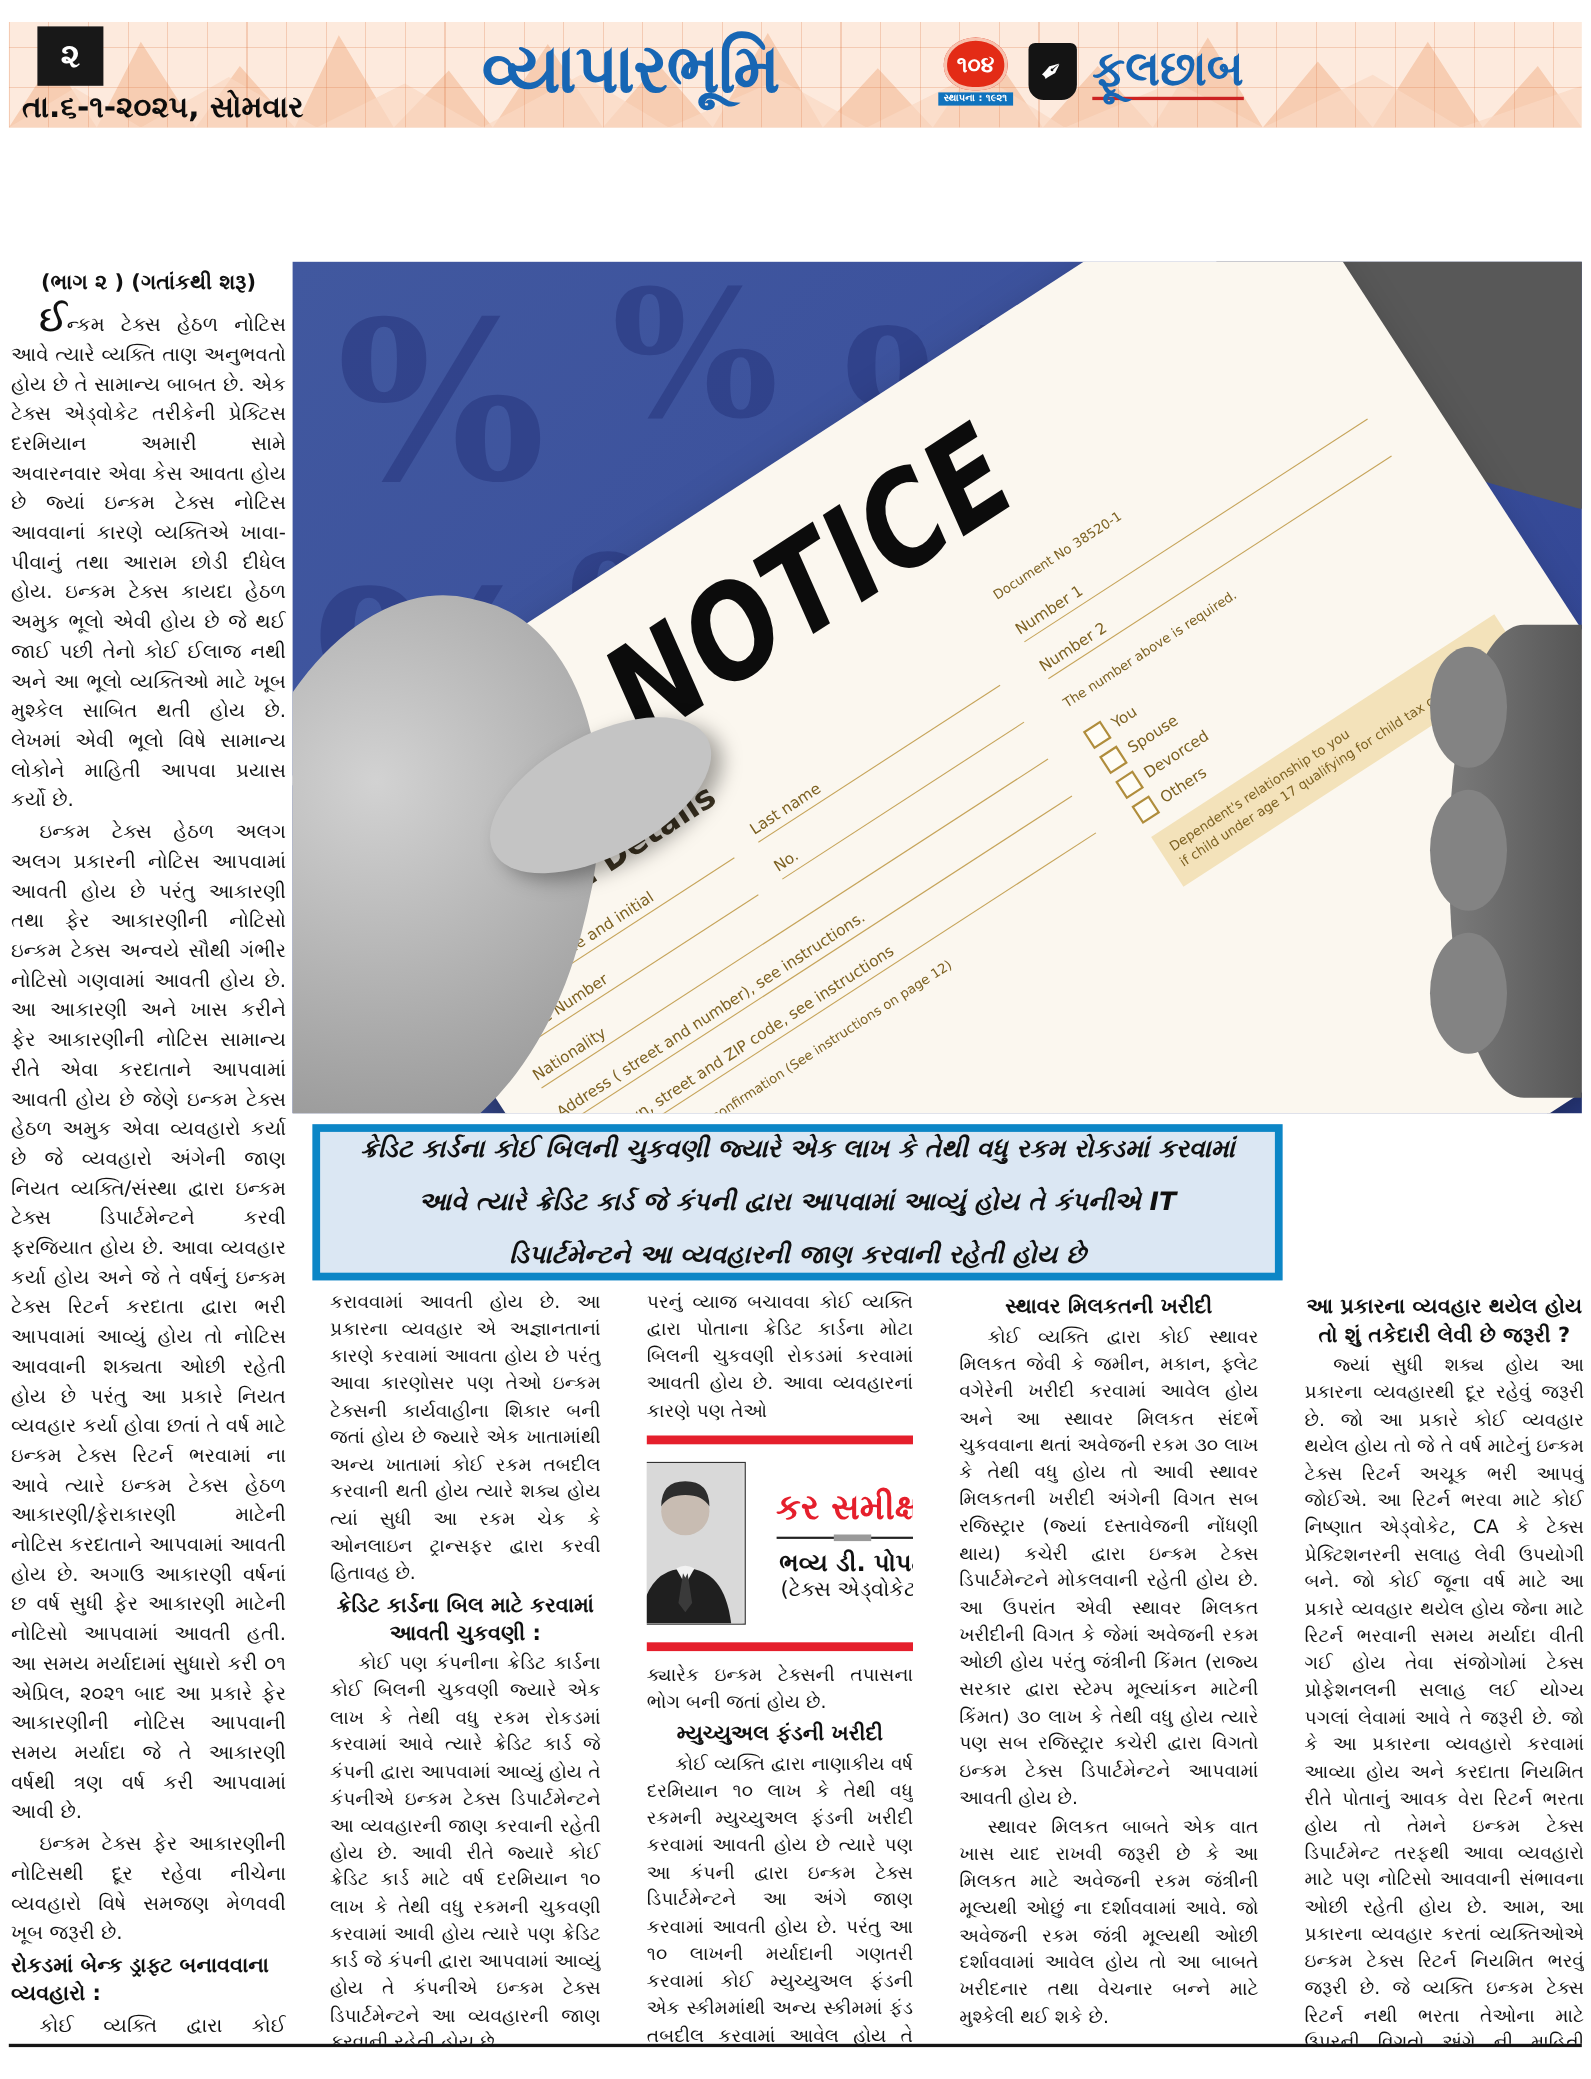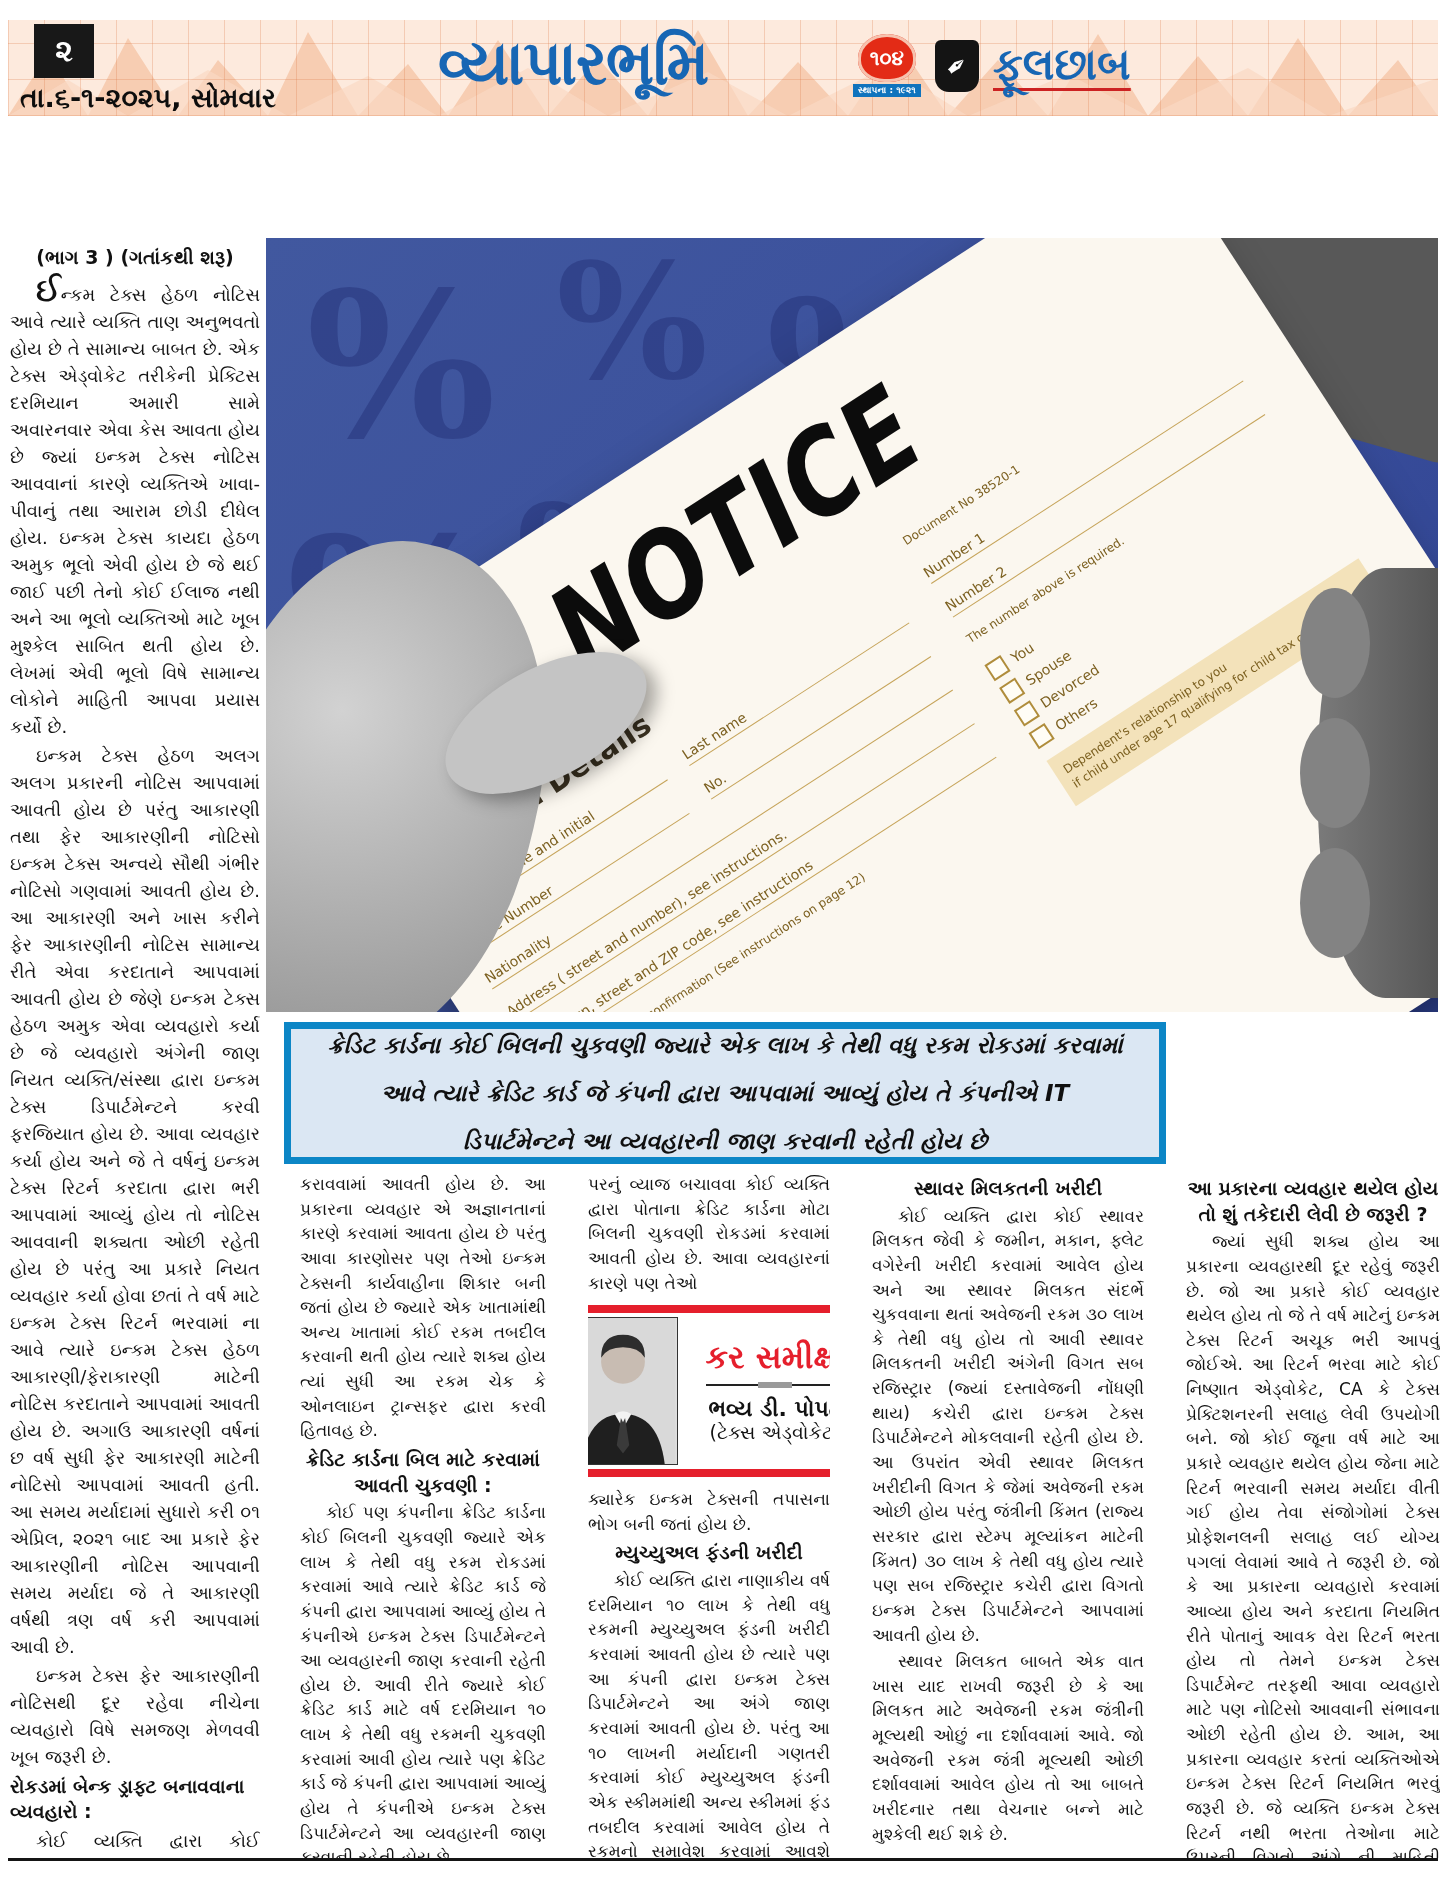--- a/index.html
+++ b/index.html
@@ -80,21 +80,21 @@
   .highlight p{margin:0;padding:4px 36px;font-size:23px;font-weight:600;text-align:center;line-height:2.1;color:#101010;font-style:italic;}
 
   
   .cols{position:absolute;left:300px;top:1172px;width:1140px;height:686px;display:flex;justify-content:space-between;}
   .bcol{overflow:hidden;height:100%;}
   .bcol p{font-size:17px;line-height:1.45;}
   .c2{width:246px;} .c3{width:242px;} .c4{width:272px;} .c5{width:254px;}
 
   
   .author{margin:10px -24px;border-top:8px solid #e51f2c;border-bottom:8px solid #e51f2c;
-     padding:4px 4px;display:flex;align-items:center;gap:22px;background:#fff;}
+     padding:16px 4px;display:flex;align-items:center;gap:22px;background:#fff;}
   .aphoto{width:108px;height:146px;border:1px solid #333;background:#dedede;flex:0 0 auto;}
   .aphoto svg{width:100%;height:100%;display:block;}
   .ainfo{flex:1;text-align:center;}
   .atitle{color:#e51f2c;font-size:32px;font-weight:900;margin-bottom:8px;}
   .adivider{position:relative;height:2px;background:#222;margin:0 6px 10px 6px;}
   .adivider i{position:absolute;left:50%;top:-2px;width:34px;height:6px;background:#9a9a9a;transform:translateX(-50%);display:block;}
   .aname{font-size:22px;font-weight:bold;}
   .arole{font-size:19px;}
 
   .bottom-rule{position:absolute;left:8px;top:1858px;width:1430px;height:3px;background:#151515;}
@@ -122,21 +122,21 @@
       </div>
       <div class="emblem">
         <span class="pen">✒</span>
       </div>
       <div class="sister">ફૂલછાબ</div>
     </div>
   </div>
 
 
   <section class="col1 body-text">
-    <p class="part-note">(ભાગ 3 ) (ગતાંકથી શરૂ)</p>
+    <p class="part-note">(ભાગ ૨ ) (ગતાંકથી શરૂ)</p>
     <p><span class="dropcap">ઈ</span><span>ન્કમ ટેક્સ હેઠળ નોટિસ આવે ત્યારે વ્યક્તિ તાણ અનુભવતો હોય છે તે સામાન્ય બાબત છે. એક ટેક્સ એડ્વોકેટ તરીકેની પ્રેક્ટિસ દરમિયાન અમારી સામે અવારનવાર એવા કેસ આવતા હોય છે જ્યાં ઇન્કમ ટેક્સ નોટિસ આવવાનાં કારણે વ્યક્તિએ ખાવા-પીવાનું તથા આરામ છોડી દીધેલ હોય. ઇન્કમ ટેક્સ કાયદા હેઠળ અમુક ભૂલો એવી હોય છે જે થઈ જાઈ પછી તેનો કોઈ ઈલાજ નથી અને આ ભૂલો વ્યક્તિઓ માટે ખૂબ મુશ્કેલ સાબિત થતી હોય છે. લેખમાં એવી ભૂલો વિષે સામાન્ય લોકોને માહિતી આપવા પ્રયાસ કર્યો છે.</span></p>
     <p>ઇન્કમ ટેક્સ હેઠળ અલગ અલગ પ્રકારની નોટિસ આપવામાં આવતી હોય છે પરંતુ આકારણી તથા ફેર આકારણીની નોટિસો ઇન્કમ ટેક્સ અન્વયે સૌથી ગંભીર નોટિસો ગણવામાં આવતી હોય છે. આ આકારણી અને ખાસ કરીને ફેર આકારણીની નોટિસ સામાન્ય રીતે એવા કરદાતાને આપવામાં આવતી હોય છે જેણે ઇન્કમ ટેક્સ હેઠળ અમુક એવા વ્યવહારો કર્યા છે જે વ્યવહારો અંગેની જાણ નિયત વ્યક્તિ/સંસ્થા દ્વારા ઇન્કમ ટેક્સ ડિપાર્ટમેન્ટને કરવી ફરજિયાત હોય છે. આવા વ્યવહાર કર્યા હોય અને જે તે વર્ષનું ઇન્કમ ટેક્સ રિટર્ન કરદાતા દ્વારા ભરી આપવામાં આવ્યું હોય તો નોટિસ આવવાની શક્યતા ઓછી રહેતી હોય છે પરંતુ આ પ્રકારે નિયત વ્યવહાર કર્યા હોવા છતાં તે વર્ષ માટે ઇન્કમ ટેક્સ રિટર્ન ભરવામાં ના આવે ત્યારે ઇન્કમ ટેક્સ હેઠળ આકારણી/ફેરાકારણી માટેની નોટિસ કરદાતાને આપવામાં આવતી હોય છે. અગાઉ આકારણી વર્ષનાં છ વર્ષ સુધી ફેર આકારણી માટેની નોટિસો આપવામાં આવતી હતી. આ સમય મર્યાદામાં સુધારો કરી ૦૧ એપ્રિલ, ૨૦૨૧ બાદ આ પ્રકારે ફેર આકારણીની નોટિસ આપવાની સમય મર્યાદા જે તે આકારણી વર્ષથી ત્રણ વર્ષ કરી આપવામાં આવી છે.</p>
     <p>ઇન્કમ ટેક્સ ફેર આકારણીની નોટિસથી દૂર રહેવા નીચેના વ્યવહારો વિષે સમજણ મેળવવી ખૂબ જરૂરી છે.</p>
     <div class="subhead left">રોકડમાં બેન્ક ડ્રાફ્ટ બનાવવાના વ્યવહારો :</div>
     <p>કોઈ વ્યક્તિ દ્વારા કોઈ બેન્કમાંથી એક નાણાકીય વર્ષમાં ૧૦ લાખ કે તેથી વધુ રકમના ડિમાન્ડ ડ્રાફ્ટ કે પે ઓર્ડર રોકડમાં ચુકવણી કરી બનાવવામાં આવ્યા હોય ત્યારે આ પ્રકારના વ્યવહારોની જાણ બેન્ક દ્વારા ઇન્કમ ટેક્સ ડિપાર્ટમેન્ટને કરવામાં આવતી હોય છે. આ કારણે જ મોટાભાગની બેન્ક રોકડમાં ડિમાન્ડ ડ્રાફ્ટ બનાવવાની સગવડ આપતી હોતી નથી.</p>
 
   </section>
 
   <figure class="photo">
     <span class="pct" style="left:40px;top:10px;font-size:200px;">%</span>

